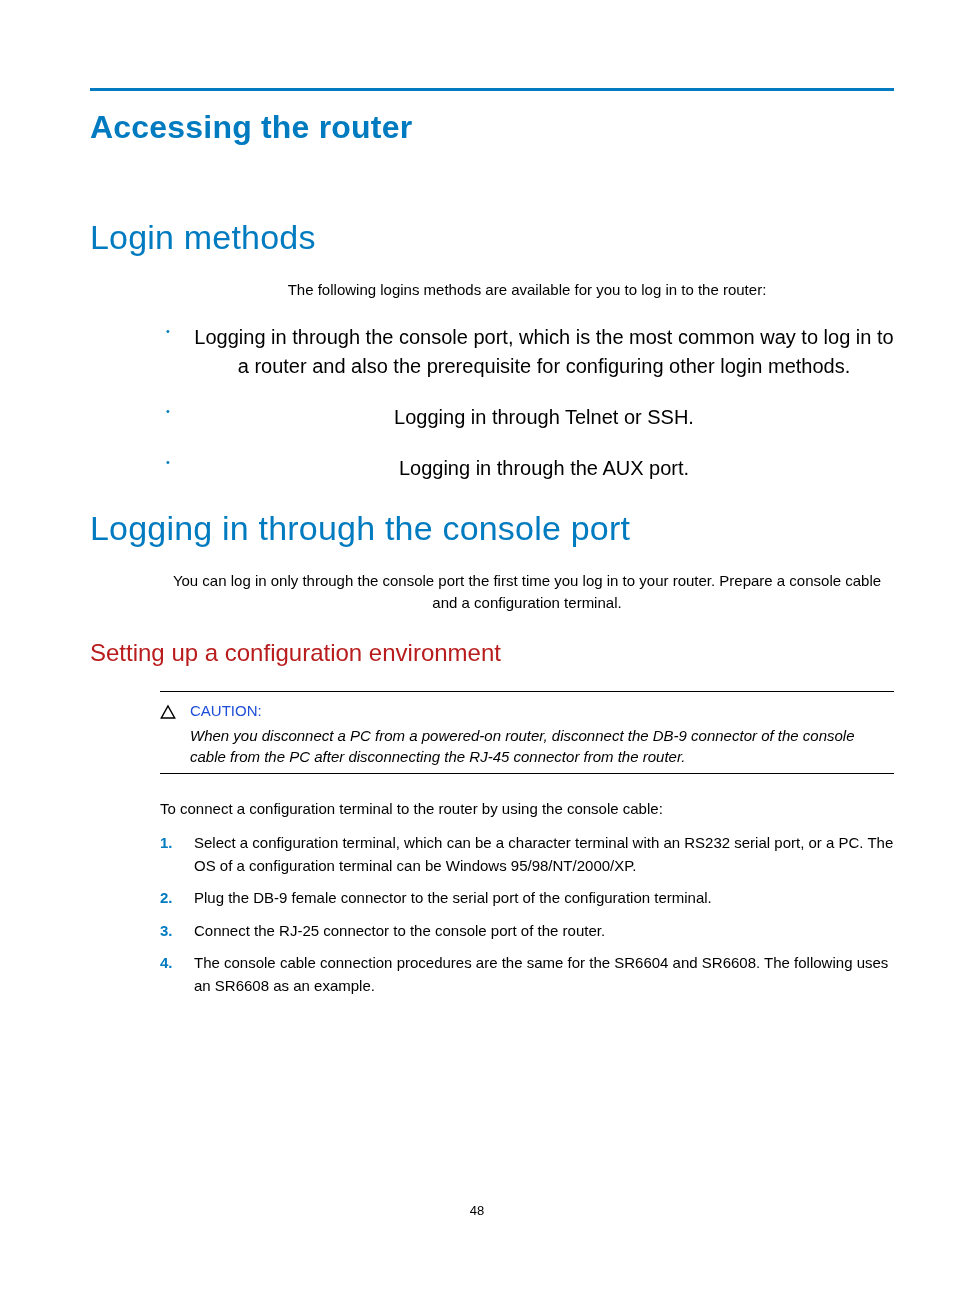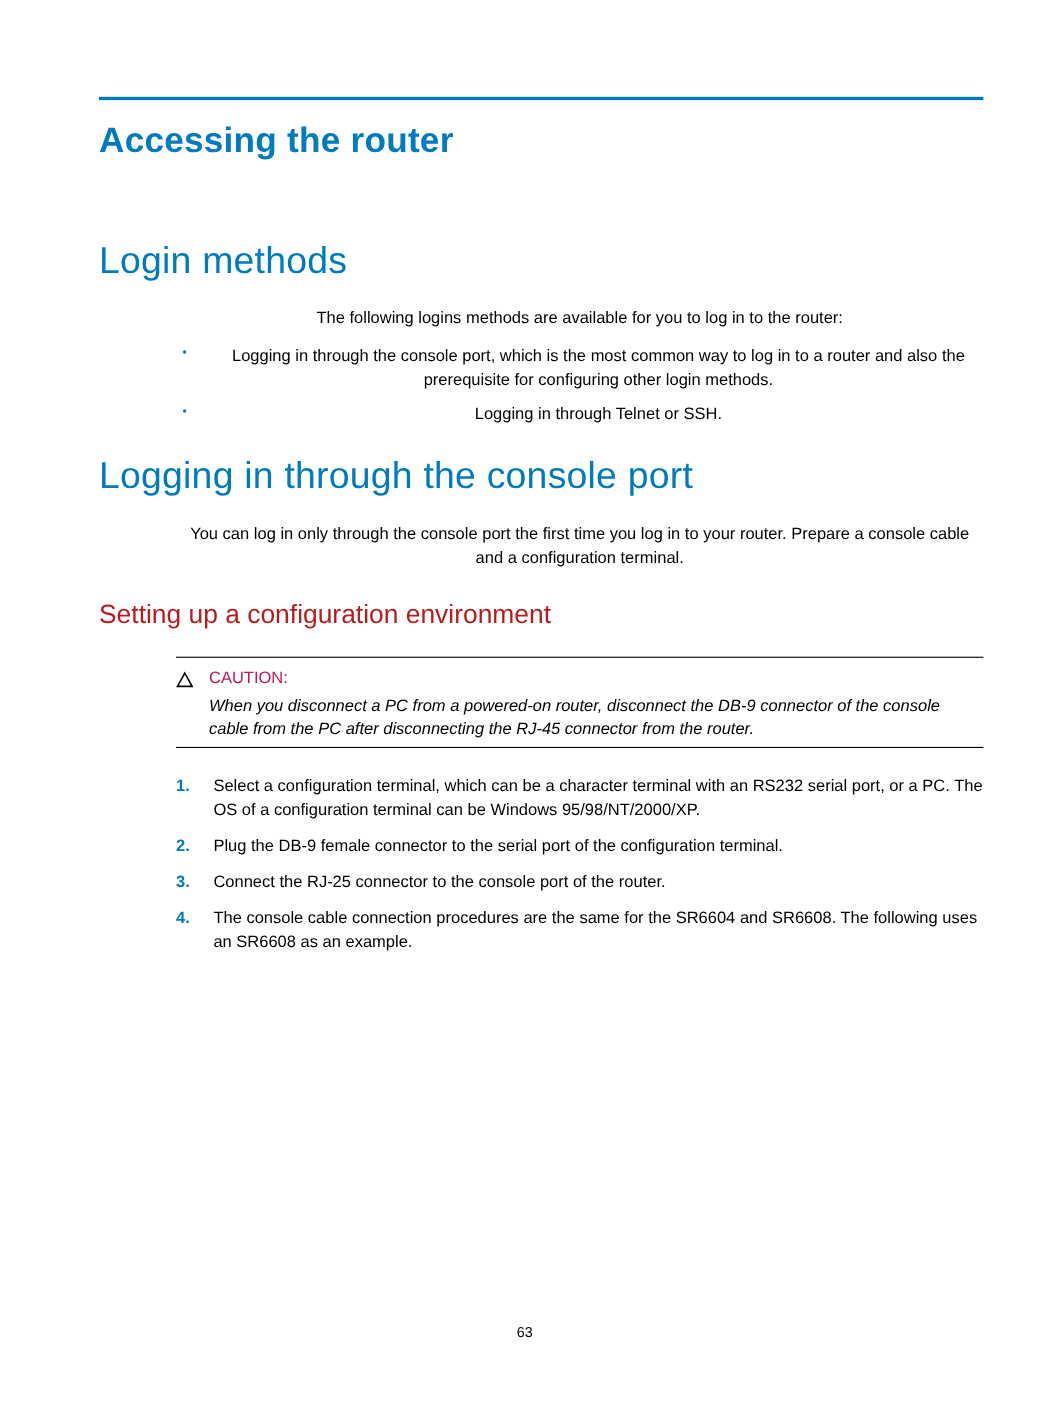--- a/index.html
+++ b/index.html
@@ -45,23 +45,24 @@
     line-height: 1.45;
     margin-bottom: 12px;
   }
   ul.bullets {
     list-style: none;
     margin-bottom: 18px;
   }
   ul.bullets li {
     position: relative;
     padding-left: 34px;
-    font-size: 15px;
+    font-size: 20px;
     line-height: 1.45;
     margin-bottom: 10px;
+    margin-top: 22px;
   }
   ul.bullets li::before {
     content: "•";
     position: absolute;
     left: 6px;
     top: 1px;
     color: #007bc0;
     font-size: 11px;
   }
   ol.steps {
@@ -104,21 +105,21 @@
   }
   .caution-icon-col {
     width: 30px;
     flex: 0 0 30px;
     padding-top: 2px;
   }
   .caution-text-col {
     flex: 1;
   }
   .caution-label {
-    color: #be185d;
+    color: #1d4ed8;
     font-size: 15px;
     margin-bottom: 6px;
     display: block;
   }
   .caution-body {
     font-size: 15px;
     line-height: 1.4;
     font-style: italic;
   }
   .caution-icon svg {
@@ -143,20 +144,21 @@
 
   <div class="top-rule"></div>
   <h1 class="title">Accessing the router</h1>
 
   <h2 class="section">Login methods</h2>
   <div class="body-indent sect-gap">
     <p class="body">The following logins methods are available for you to log in to the router:</p>
     <ul class="bullets">
       <li>Logging in through the console port, which is the most common way to log in to a router and also the prerequisite for configuring other login methods.</li>
       <li>Logging in through Telnet or SSH.</li>
+      <li>Logging in through the AUX port.</li>
     </ul>
   </div>
 
   <h2 class="section">Logging in through the console port</h2>
   <div class="body-indent sect-gap">
     <p class="body">You can log in only through the console port the first time you log in to your router. Prepare a console cable and a configuration terminal.</p>
   </div>
 
   <h3 class="subsection">Setting up a configuration environment</h3>
 
@@ -172,23 +174,24 @@
       </div>
       <div class="caution-text-col">
         <span class="caution-label">CAUTION:</span>
         <div class="caution-body">When you disconnect a PC from a powered-on router, disconnect the DB-9 connector of the console cable from the PC after disconnecting the RJ-45 connector from the router.</div>
       </div>
     </div>
     <div class="caution-rule-bottom"></div>
   </div>
 
   <div class="body-indent">
+    <p class="body">To connect a configuration terminal to the router by using the console cable:</p>
     <ol class="steps">
       <li>Select a configuration terminal, which can be a character terminal with an RS232 serial port, or a PC. The OS of a configuration terminal can be Windows 95/98/NT/2000/XP.</li>
       <li>Plug the DB-9 female connector to the serial port of the configuration terminal.</li>
       <li>Connect the RJ-25 connector to the console port of the router.</li>
       <li>The console cable connection procedures are the same for the SR6604 and SR6608. The following uses an SR6608 as an example.</li>
     </ol>
   </div>
 
 </div>
 
-<div class="page-number">63</div>
+<div class="page-number">48</div>
 
 </body></html>

